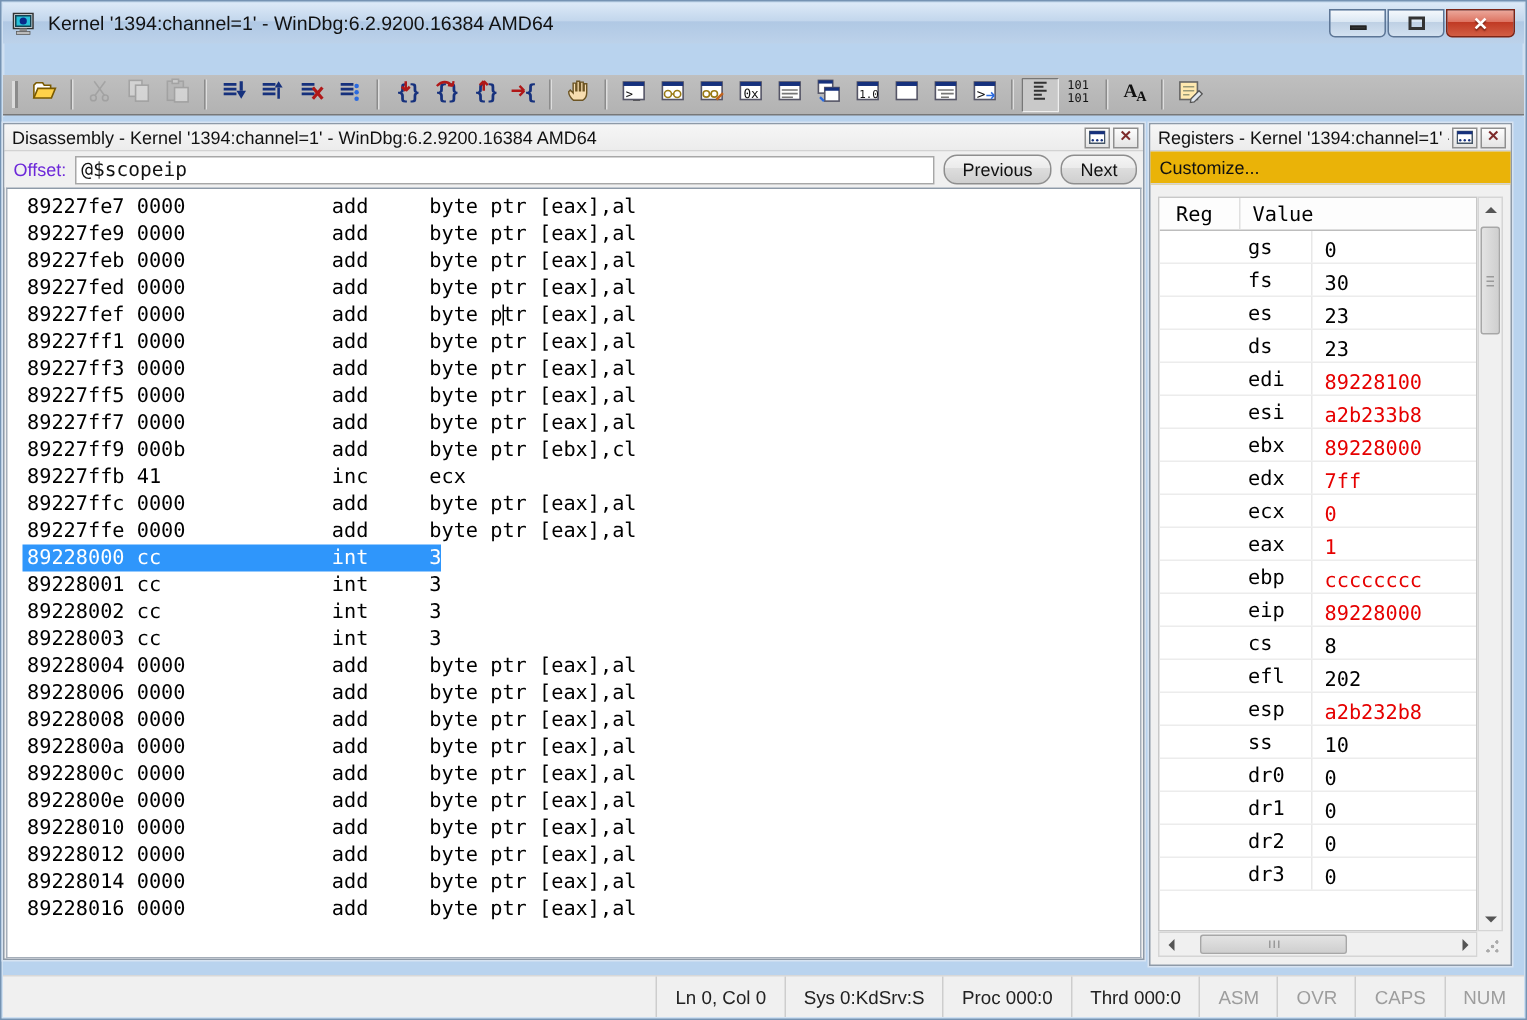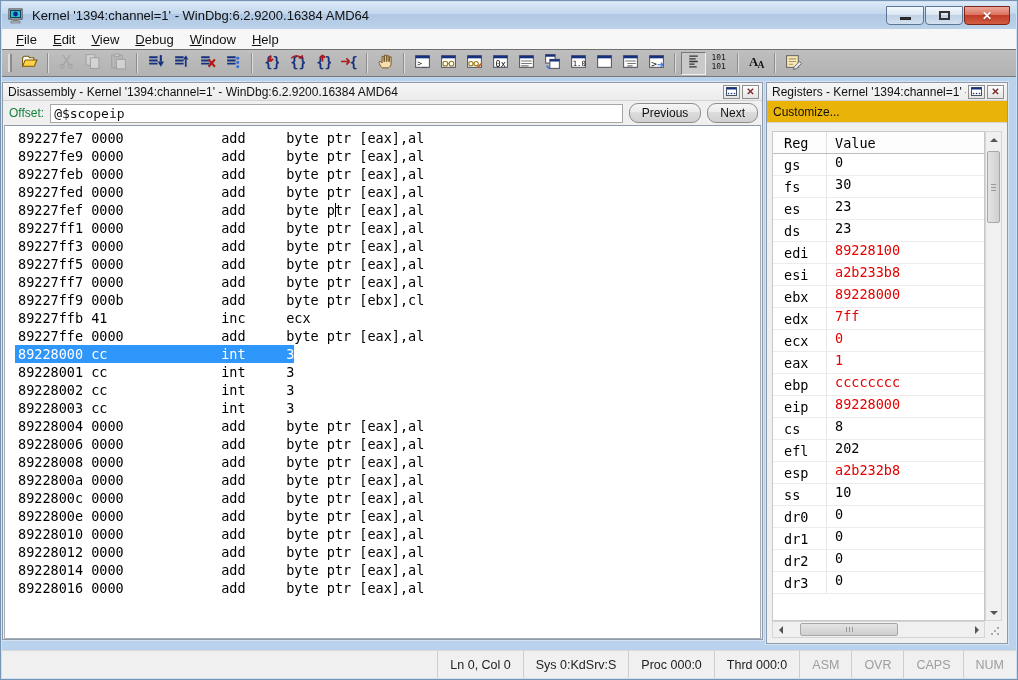--- a/index.html
+++ b/index.html
@@ -74,21 +74,21 @@
   }
   .wbtn-s svg{ width:11px; height:9px; }
   .wbtn-s .x{ font-size:10px; font-weight:bold; color:#7d2b2b; line-height:1; }
 
   
   .disasm{ left:0; top:4px; width:761px; height:558px; }
   .offsetrow{
     height:24px; display:flex; align-items:center; padding:0 4px 0 6px; gap:6px;
     background:#f0f0f0;
   }
-  .offsetrow label{ font-size:12px; color:#15803d; flex:0 0 auto; }
+  .offsetrow label{ font-size:12px; color:#6d28d9; flex:0 0 auto; }
   .offsetrow input{
     flex:1 1 auto; height:19px; border:1px solid #a7a7a7; background:#fff;
     font-family:"DejaVu Sans Mono", monospace; font-size:13px; padding:0 3px; color:#111;
   }
   .btn7{
     flex:0 0 auto; height:20px; padding:0 12px; font-size:12px; color:#111;
     border:1px solid #8e8e8e; border-radius:9px;
     background:linear-gradient(#f5f5f5,#ebebeb 45%,#dddddd 46%,#cfcfcf); cursor:default;
   }
   .dcontent{
@@ -112,21 +112,21 @@
   }
   .gridwrap{ position:absolute; left:5px; right:5px; top:48px; bottom:5px; }
   .grid{
     position:absolute; left:0; top:0; right:17px; bottom:17px; background:#fff;
     border:1px solid #c8c8c8; overflow:hidden;
     font-family:"DejaVu Sans Mono", monospace; font-size:13.5px;
   }
   .ghead{ display:flex; height:22px; border-bottom:1px solid #bdbdbd; background:#fdfdfd; align-items:center; }
   .ghead .hreg{ width:54px; padding-left:11px; border-right:1px solid #e0e0e0; height:100%; display:flex; align-items:center; }
   .ghead .hval{ padding-left:8px; }
-  .grow{ display:flex; height:22px; border-bottom:1px solid #ececec; align-items:flex-start; }
+  .grow{ display:flex; height:22px; border-bottom:1px solid #ececec; align-items:flex-end;padding-left:48px; }
   .grow .rname{ width:54px; padding-left:11px; border-right:1px solid #e8e8e8; height:100%; display:flex; align-items:center; color:#000; }
   .grow .rval{ padding-left:8px; color:#000; }
   .grow.chg .rval{ color:var(--chg,#e60000); }
 
   
   .vscroll{ position:absolute; top:0; right:0; width:17px; bottom:17px; background:#f0f0f0; border:1px solid #d5d5d5; }
   .hscroll{ position:absolute; left:0; bottom:0; right:17px; height:17px; background:#f0f0f0; border:1px solid #d5d5d5; display:flex; align-items:center; }
   .sbtn{ width:15px; height:15px; display:flex; align-items:center; justify-content:center; flex:0 0 auto; }
   .arr{ width:0; height:0; border:4px solid transparent; }
   .arr.up{ border-bottom-color:#555; margin-top:-4px; }
@@ -178,34 +178,20 @@
         </div>
       <div class="wbtn">
           <span class="glyph-max"></span>
         </div>
       <div class="wbtn close">
           <span class="glyph-close">✕</span>
         </div>
     </div>
   </div>
 
-  <div class="menubar">
-
-      <span class="menuitem"><u>F</u><span>ile</span></span>
-
-      <span class="menuitem"><u>E</u><span>dit</span></span>
-
-      <span class="menuitem"><u>V</u><span>iew</span></span>
-
-      <span class="menuitem"><u>D</u><span>ebug</span></span>
-
-      <span class="menuitem"><u>W</u><span>indow</span></span>
-
-      <span class="menuitem"><u>H</u><span>elp</span></span>
-    </div>
 
   <div class="toolbar" id="toolbar">
     <div class="tgrip"></div>
   <div class="tbtn">
         <span><svg viewBox="0 0 16 16">
             <path d="M1.5 12.5 v-8 l1.5-1.5 h4 l1 1.5 h4 v2" fill="#fff" stroke="#7a5a00"></path>
             <path d="M1.5 12.5 l2.5-6 h11 l-2.5 6 z" fill="#ffd24a" stroke="#7a5a00"></path>
           </svg></span>
       </div>
       <div class="tsep"></div>
@@ -440,20 +426,21 @@
           <div class="dline"><span class="rowtxt"><span class="c-addr">89227ff3</span><span class="c-bytes">0000</span><span class="c-mnem">add</span><span class="c-ops">byte ptr [eax],al</span></span></div>
 
           <div class="dline"><span class="rowtxt"><span class="c-addr">89227ff5</span><span class="c-bytes">0000</span><span class="c-mnem">add</span><span class="c-ops">byte ptr [eax],al</span></span></div>
 
           <div class="dline"><span class="rowtxt"><span class="c-addr">89227ff7</span><span class="c-bytes">0000</span><span class="c-mnem">add</span><span class="c-ops">byte ptr [eax],al</span></span></div>
 
           <div class="dline"><span class="rowtxt"><span class="c-addr">89227ff9</span><span class="c-bytes">000b</span><span class="c-mnem">add</span><span class="c-ops">byte ptr [ebx],cl</span></span></div>
 
           <div class="dline"><span class="rowtxt"><span class="c-addr">89227ffb</span><span class="c-bytes">41</span><span class="c-mnem">inc</span><span class="c-ops">ecx</span></span></div>
 
+          <div class="dline"><span class="rowtxt"><span class="c-addr">89227ffc</span><span class="c-bytes">0000</span><span class="c-mnem">add</span><span class="c-ops">byte ptr [eax],al</span></span></div>
 
           <div class="dline"><span class="rowtxt"><span class="c-addr">89227ffe</span><span class="c-bytes">0000</span><span class="c-mnem">add</span><span class="c-ops">byte ptr [eax],al</span></span></div>
 
           <div class="dline sel"><span class="rowtxt"><span class="c-addr">89228000</span><span class="c-bytes">cc</span><span class="c-mnem">int</span><span class="c-ops">3</span></span></div>
 
           <div class="dline"><span class="rowtxt"><span class="c-addr">89228001</span><span class="c-bytes">cc</span><span class="c-mnem">int</span><span class="c-ops">3</span></span></div>
 
           <div class="dline"><span class="rowtxt"><span class="c-addr">89228002</span><span class="c-bytes">cc</span><span class="c-mnem">int</span><span class="c-ops">3</span></span></div>
 
           <div class="dline"><span class="rowtxt"><span class="c-addr">89228003</span><span class="c-bytes">cc</span><span class="c-mnem">int</span><span class="c-ops">3</span></span></div>

